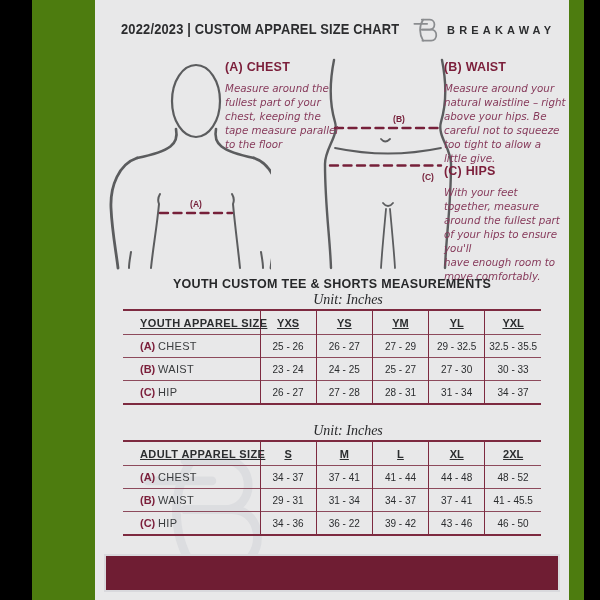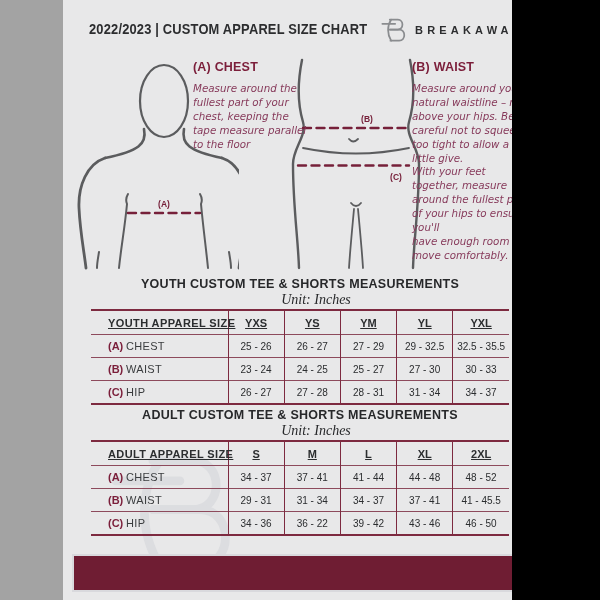--- a/index.html
+++ b/index.html
@@ -1,17 +1,17 @@
 <!DOCTYPE html>
 <html><head>
 <meta charset="utf-8">
 <style>
   html,body{margin:0;padding:0;background:#000;}
-  .canvas{position:relative;width:512px;height:600px;background:#a3a3a3;overflow:hidden;
-          font-family:"Liberation Sans",sans-serif;}
+  .canvas{position:relative;width:552px;height:600px;background:#4d7c0f;overflow:hidden;
+          font-family:"Liberation Sans",sans-serif;margin-left:32px;}
   .page{position:absolute;left:63px;top:0;width:474px;height:600px;background:#e8e8e9;}
 
   
   .header-title{position:absolute;left:26px;top:21px;font-size:14px;font-weight:bold;
     color:#2c2d2f;letter-spacing:.2px;white-space:nowrap;transform:scaleX(.92);
     transform-origin:left top;z-index:2;}
   .logo{position:absolute;left:318px;top:13px;width:27px;height:31px;color:#8a8c8f;z-index:2;}
   .brand{position:absolute;left:352px;top:24px;font-size:11px;font-weight:bold;
     letter-spacing:4.2px;color:#2c2d2f;z-index:2;}
 
@@ -110,20 +110,21 @@
 
     <div class="inst" style="left:130px;top:60px">
       <h3>(A) CHEST</h3>
       <p>Measure around the fullest part of your chest, keeping the tape measure parallel to the floor</p>
     </div>
     <div class="inst" style="left:349px;top:60px">
       <h3>(B) WAIST</h3>
       <p>Measure around your natural waistline – right above your hips. Be careful not to squeeze too tight to allow a little give.</p>
     </div>
     <div class="inst" style="left:349px;top:164px">
+      <h3>(C) HIPS</h3>
       <p>With your feet together, measure around the fullest part of your hips to ensure you'll
 have enough room to move comfortably.</p>
     </div>
 
     <div class="sec-title" style="top:277px">YOUTH CUSTOM TEE &amp; SHORTS MEASUREMENTS</div>
     <div class="sec-unit" style="top:292px">Unit: Inches</div>
     <table class="size-table" style="top:309px">
       <colgroup>
           <col style="width:137px">
           <col>
@@ -161,21 +162,20 @@
         <td class="c0"><span class="pfx">(C)</span> <span class="rl">HIP</span></td>
         <td>26 - 27</td>
         <td>27 - 28</td>
         <td>28 - 31</td>
         <td>31 - 34</td>
         <td>34 - 37</td>
       </tr>
     </tbody>
       </table>
 
-    <div class="sec-title" style="top:408px">ADULT CUSTOM TEE &amp; SHORTS MEASUREMENTS</div>
     <div class="sec-unit" style="top:423px">Unit: Inches</div>
     <table class="size-table" style="top:440px">
       <colgroup>
           <col style="width:137px">
           <col>
           <col>
           <col>
           <col>
           <col>
         </colgroup>

